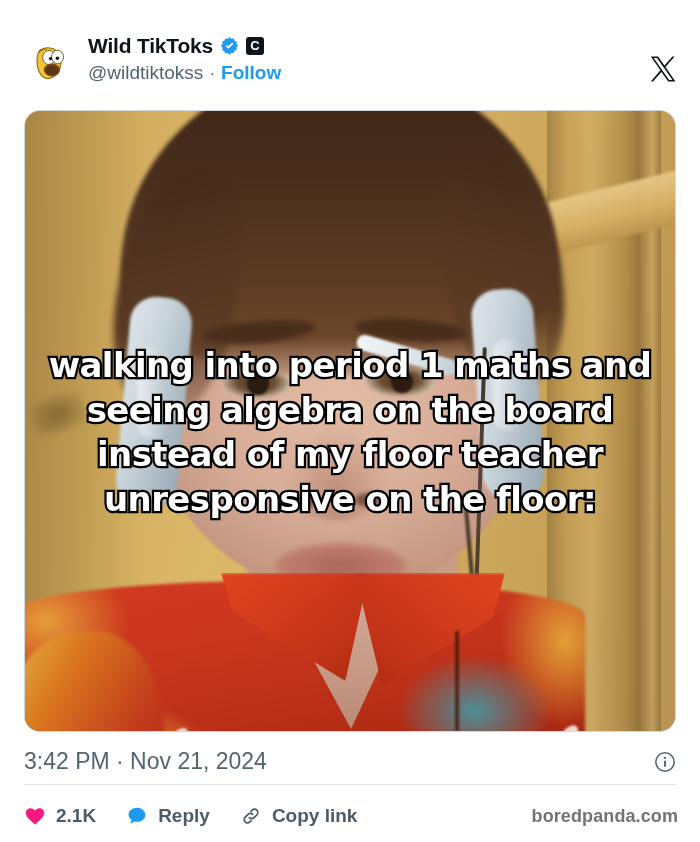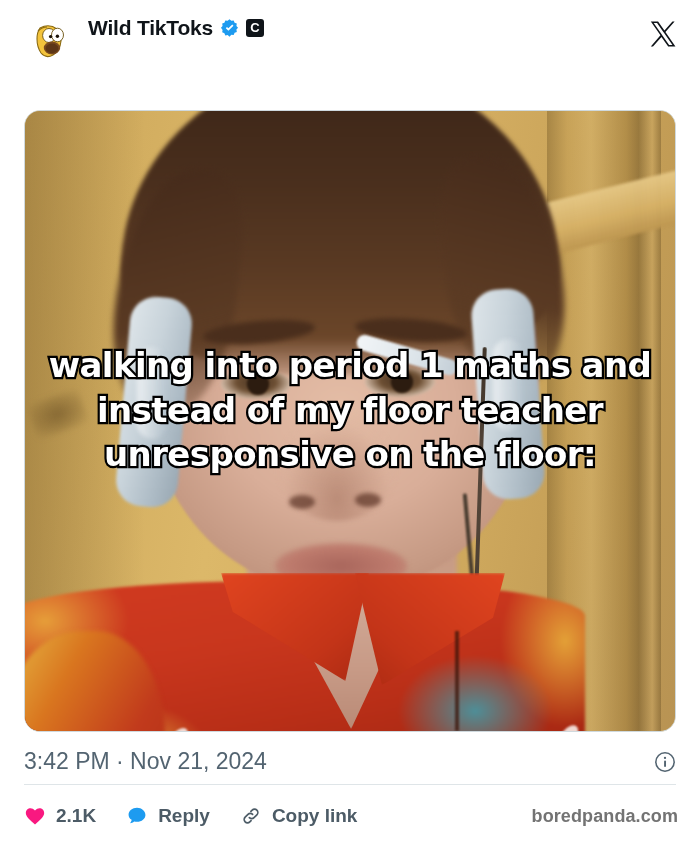--- a/index.html
+++ b/index.html
@@ -19,21 +19,21 @@
     position: relative;
     width: 700px;
     height: 842px;
     background: #ffffff;
     box-sizing: border-box;
   }
 
   
   .tweet-header {
     display: flex;
-    align-items: flex-start;
+    align-items: flex-end;
     padding: 16px 22px 0 28px;
     height: 84px;
     box-sizing: border-box;
   }
   .avatar {
     width: 44px;
     height: 44px;
     border-radius: 50%;
     flex: 0 0 44px;
     margin-top: 2px;
@@ -571,20 +571,25 @@
 
     <div class="identity">
       <div class="name-row">
         <span class="display-name">Wild TikToks</span>
         <svg class="verified-badge" viewBox="0 0 24 24" xmlns="http://www.w3.org/2000/svg">
           <path fill="#1d9bf0" d="M12 1.2l2.4 2.1 3.1-.5 1.2 2.9 2.9 1.2-.5 3.1 2.1 2.4-2.1 2.4.5 3.1-2.9 1.2-1.2 2.9-3.1-.5L12 24.2l-2.4-2.1-3.1.5-1.2-2.9-2.9-1.2.5-3.1L.8 12.4l2.1-2.4-.5-3.1 2.9-1.2 1.2-2.9 3.1.5z" transform="scale(0.96) translate(0.5,0.4)"></path>
           <path fill="#ffffff" d="M10.6 16.1l-3.3-3.3 1.5-1.5 1.8 1.8 4.9-4.9 1.5 1.5z"></path>
         </svg>
         <span class="affiliate-badge">C</span>
       </div>
+      <div class="handle-row">
+        <span class="handle">@wildtiktokss</span>
+        <span class="dot-sep">·</span>
+        <a class="follow-link" href="#">Follow</a>
+      </div>
     </div>
 
     <div class="x-logo">
       <svg viewBox="0 0 24 24" xmlns="http://www.w3.org/2000/svg">
         <path fill="#0f1419" d="M13.94 10.39L21.3 2h-1.74l-6.4 7.28L8.05 2H2.25l7.72 11.03L2.25 22h1.74l6.76-7.69L16.16 22h5.8l-8.02-11.61zm-2.39 2.72l-.78-1.11-6.22-8.88h2.68l5.03 7.18.78 1.11 6.52 9.31h-2.68l-5.33-7.61z"></path>
       </svg>
     </div>
   </div>
 
   <div class="media-wrap">
@@ -634,20 +639,21 @@
             <span></span>
           </div>
         <div class="flower f3">
             <span></span>
           </div>
 
       </div>
 
       <div class="caption">
         <span class="line">walking into period 1 maths and</span>
+        <span class="line">seeing algebra on the board</span>
         <span class="line">instead of my floor teacher</span>
         <span class="line">unresponsive on the floor:</span>
       </div>
     </div>
   </div>
 
   <div class="meta-row">
     <span class="timestamp">3:42 PM · Nov 21, 2024</span>
     <svg class="info-icon" viewBox="0 0 24 24" xmlns="http://www.w3.org/2000/svg">
       <circle cx="12" cy="12" r="10" fill="none" stroke="#536471" stroke-width="1.7"></circle>

